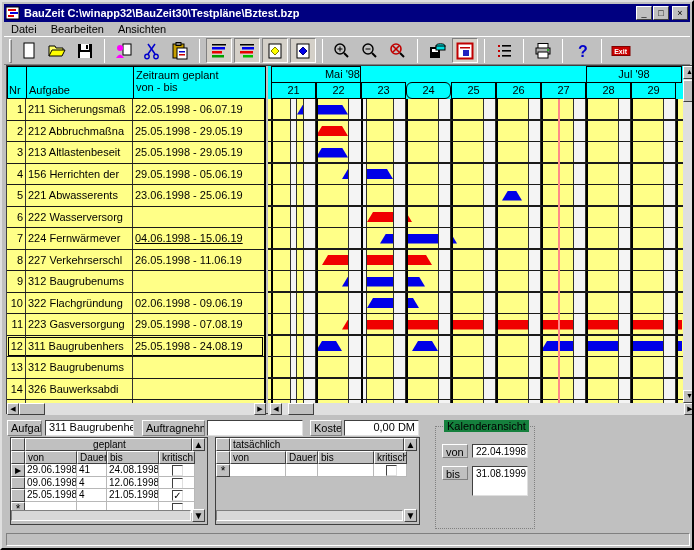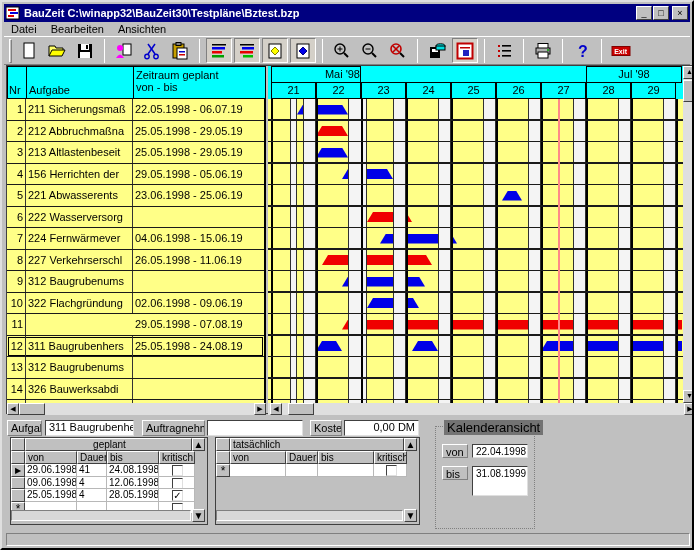--- a/index.html
+++ b/index.html
@@ -60,21 +60,21 @@
 
   .grid{position:absolute;border:1px solid #404040;background:#c0c0c0;}
   .gcell{position:absolute;font-size:10px;line-height:12px;overflow:hidden;white-space:nowrap;}
   .gc-head{background:#c0c0c0;border:1px solid;border-color:#fff #404040 #404040 #fff;padding-left:2px;}
   .gc-data{background:#fff;border-right:1px solid #b8b8b8;border-bottom:1px solid #b8b8b8;padding-left:2px;}
   .gc-sel{background:#c0c0c0;border:1px solid;border-color:#fff #404040 #404040 #fff;text-align:center;}
   .cb{width:11px;height:11px;background:#fff;border:1px solid;border-color:#404040 #dfdfdf #dfdfdf #404040;
      font-size:10px;line-height:10px;text-align:center;margin:1px auto 0 auto;}
 
   .groupbox{border:1px dotted #808080;}
-  .groupbox-title{position:absolute;top:-7px;left:8px;background:#737373;font-size:13px;padding:0 3px;}
+  .groupbox-title{position:absolute;top:-7px;left:8px;background:#15803d;font-size:11px;padding:0 3px;}
   .statusbar{border:1px solid;border-color:#808080 #fff #fff #808080;}
 </style>
 </head>
 <body>
 
 <div id="window">
 
   <div class="abs titlebar">
     <span style="width:14px;height:14px;display:inline-block;">
       <svg width="14" height="14">
@@ -281,38 +281,39 @@
           <div class="tcell " style="left:19px;width:107px;border-right:1px solid #333;padding-left:2px;">221  Abwasserents</div>
           <div class="tcell " style="left:126px;width:133px;padding-left:2px;">23.06.1998 - 25.06.19</div>
         </div>
         <div class="trow" style="border-bottom: 1.5px solid rgb(26, 26, 26);">
           <div class="tcell " style="left:0;width:19px;border-right:1px solid #333;text-align:right;padding-right:2px;">6</div>
           <div class="tcell " style="left:19px;width:107px;border-right:1px solid #333;padding-left:2px;">222  Wasserversorg</div>
         </div>
         <div class="trow" style="border-bottom: 1.5px solid rgb(26, 26, 26);">
           <div class="tcell " style="left:0;width:19px;border-right:1px solid #333;text-align:right;padding-right:2px;">7</div>
           <div class="tcell " style="left:19px;width:107px;border-right:1px solid #333;padding-left:2px;">224  Fernwärmever</div>
-          <div class="tcell " style="left:126px;width:133px;padding-left:2px;">04.06.1998 - 15.06.19</div>
+          <div class="tcell " style="left:126px;width:133px;padding-left:2px;text-decoration:underline;">04.06.1998 - 15.06.19</div>
         </div>
         <div class="trow" style="border-bottom: 1.5px solid rgb(26, 26, 26);">
           <div class="tcell " style="left:0;width:19px;border-right:1px solid #333;text-align:right;padding-right:2px;">8</div>
           <div class="tcell " style="left:19px;width:107px;border-right:1px solid #333;padding-left:2px;">227  Verkehrserschl</div>
           <div class="tcell " style="left:126px;width:133px;padding-left:2px;">26.05.1998 - 11.06.19</div>
         </div>
         <div class="trow" style="border-bottom: 1.5px solid rgb(26, 26, 26);">
           <div class="tcell " style="left:0;width:19px;border-right:1px solid #333;text-align:right;padding-right:2px;">9</div>
           <div class="tcell " style="left:19px;width:107px;border-right:1px solid #333;padding-left:2px;">312  Baugrubenums</div>
         </div>
         <div class="trow" style="border-bottom: 1.5px solid rgb(26, 26, 26);">
           <div class="tcell " style="left:0;width:19px;border-right:1px solid #333;text-align:right;padding-right:2px;">10</div>
           <div class="tcell " style="left:19px;width:107px;border-right:1px solid #333;padding-left:2px;">322  Flachgründung</div>
           <div class="tcell " style="left:126px;width:133px;padding-left:2px;">02.06.1998 - 09.06.19</div>
         </div>
         <div class="trow" style="border-bottom: 1.5px solid rgb(26, 26, 26);">
           <div class="tcell " style="left:0;width:19px;border-right:1px solid #333;text-align:right;padding-right:2px;">11</div>
+          <div class="tcell " style="left:19px;width:107px;border-right:1px solid #333;padding-left:2px;">223  Gasversorgung</div>
           <div class="tcell " style="left:126px;width:133px;padding-left:2px;">29.05.1998 - 07.08.19</div>
         </div>
         <div class="trow" style="outline: rgb(0, 0, 0) solid 1.5px; outline-offset: -2px; border-bottom: 1.5px solid rgb(26, 26, 26);">
           <div class="tcell " style="left:0;width:19px;border-right:1px solid #333;text-align:right;padding-right:2px;">12</div>
           <div class="tcell " style="left:19px;width:107px;border-right:1px solid #333;padding-left:2px;">311  Baugrubenhers</div>
           <div class="tcell " style="left:126px;width:133px;padding-left:2px;">25.05.1998 - 24.08.19</div>
         </div>
         <div class="trow" style="border-bottom: 1.5px solid rgb(26, 26, 26);">
           <div class="tcell " style="left:0;width:19px;border-right:1px solid #333;text-align:right;padding-right:2px;">13</div>
           <div class="tcell " style="left:19px;width:107px;border-right:1px solid #333;padding-left:2px;">312  Baugrubenums</div>
@@ -329,21 +330,21 @@
           <div class="tcell " style="left:126px;width:133px;padding-left:2px;"></div>
         </div>
       </div>
 
     <div class="abs" id="gantt-header" style="left:261px;top:0;width:415px;height:33px;background:#00ffff;overflow:hidden;">
         <div class="abs ghead-cell nowrap" style="left: 3px; top: 0px; width: 90px; height: 17px; line-height: 15px; text-align: right;">Mai '98</div>
         <div class="abs ghead-cell nowrap" style="left: 3px; top: 16px; width: 45px; height: 17px; line-height: 15px;">21</div>
         <div class="abs ghead-cell nowrap" style="left: 48px; top: 16px; width: 45px; height: 17px; line-height: 15px;">22</div>
         <div class="abs ghead-cell nowrap" style="left: 93px; top: 12px; width: 225px; height: 17px; line-height: 15px; margin-top: 28px;">Jun '98</div>
         <div class="abs ghead-cell nowrap" style="left: 93px; top: 16px; width: 45px; height: 17px; line-height: 15px;">23</div>
-        <div class="abs ghead-cell nowrap" style="left: 138px; top: 16px; width: 45px; height: 17px; line-height: 15px;">24</div>
+        <div class="abs ghead-cell nowrap" style="left: 138px; top: 16px; width: 45px; height: 17px; line-height: 15px; border-radius: 6px;">24</div>
         <div class="abs ghead-cell nowrap" style="left: 183px; top: 16px; width: 45px; height: 17px; line-height: 15px;">25</div>
         <div class="abs ghead-cell nowrap" style="left: 228px; top: 16px; width: 45px; height: 17px; line-height: 15px;">26</div>
         <div class="abs ghead-cell nowrap" style="left: 273px; top: 16px; width: 45px; height: 17px; line-height: 15px;">27</div>
         <div class="abs ghead-cell nowrap" style="left: 318px; top: 0px; width: 96px; height: 17px; line-height: 15px;">Jul '98</div>
         <div class="abs ghead-cell nowrap" style="left: 318px; top: 16px; width: 45px; height: 17px; line-height: 15px;">28</div>
         <div class="abs ghead-cell nowrap" style="left: 363px; top: 16px; width: 45px; height: 17px; line-height: 15px;">29</div>
       </div>
 
     <div class="abs" id="gantt-body" style="left:261px;top:33px;width:415px;height:304px;background:#ffff87;overflow:hidden;">
         <div class="gband" style="left: 22px; width: 7px;"></div>
@@ -442,21 +443,21 @@
       <div class="gcell gc-sel" style="left: 0px; top: 38.5px; width: 14px; height: 12.5px; font-size: 8px; line-height: 12.5px;"></div>
       <div class="gcell gc-data" style="left: 14px; top: 38.5px; width: 52px; height: 12.5px;">09.06.1998</div>
       <div class="gcell gc-data" style="left: 66px; top: 38.5px; width: 30px; height: 12.5px;">4</div>
       <div class="gcell gc-data" style="left: 96px; top: 38.5px; width: 52px; height: 12.5px;">12.06.1998</div>
       <div class="gcell gc-data" style="left: 148px; top: 38.5px; width: 36px; height: 12.5px;">
         <div class="cb"></div>
       </div>
       <div class="gcell gc-sel" style="left: 0px; top: 51px; width: 14px; height: 12.5px; font-size: 8px; line-height: 12.5px;"></div>
       <div class="gcell gc-data" style="left: 14px; top: 51px; width: 52px; height: 12.5px;">25.05.1998</div>
       <div class="gcell gc-data" style="left: 66px; top: 51px; width: 30px; height: 12.5px;">4</div>
-      <div class="gcell gc-data" style="left: 96px; top: 51px; width: 52px; height: 12.5px;">28.05.1998</div>
+      <div class="gcell gc-data" style="left: 96px; top: 51px; width: 52px; height: 12.5px;">21.05.1998</div>
       <div class="gcell gc-data" style="left: 148px; top: 51px; width: 36px; height: 12.5px;">
         <div class="cb">✓</div>
       </div>
       <div class="gcell gc-sel" style="left: 0px; top: 63.5px; width: 14px; height: 12.5px; font-size: 12px; line-height: 12.5px;">*</div>
       <div class="gcell gc-data" style="left: 14px; top: 63.5px; width: 52px; height: 12.5px;"></div>
       <div class="gcell gc-data" style="left: 66px; top: 63.5px; width: 30px; height: 12.5px;"></div>
       <div class="gcell gc-data" style="left: 96px; top: 63.5px; width: 52px; height: 12.5px;"></div>
       <div class="gcell gc-data" style="left: 148px; top: 63.5px; width: 36px; height: 12.5px;">
         <div class="cb"></div>
       </div>

